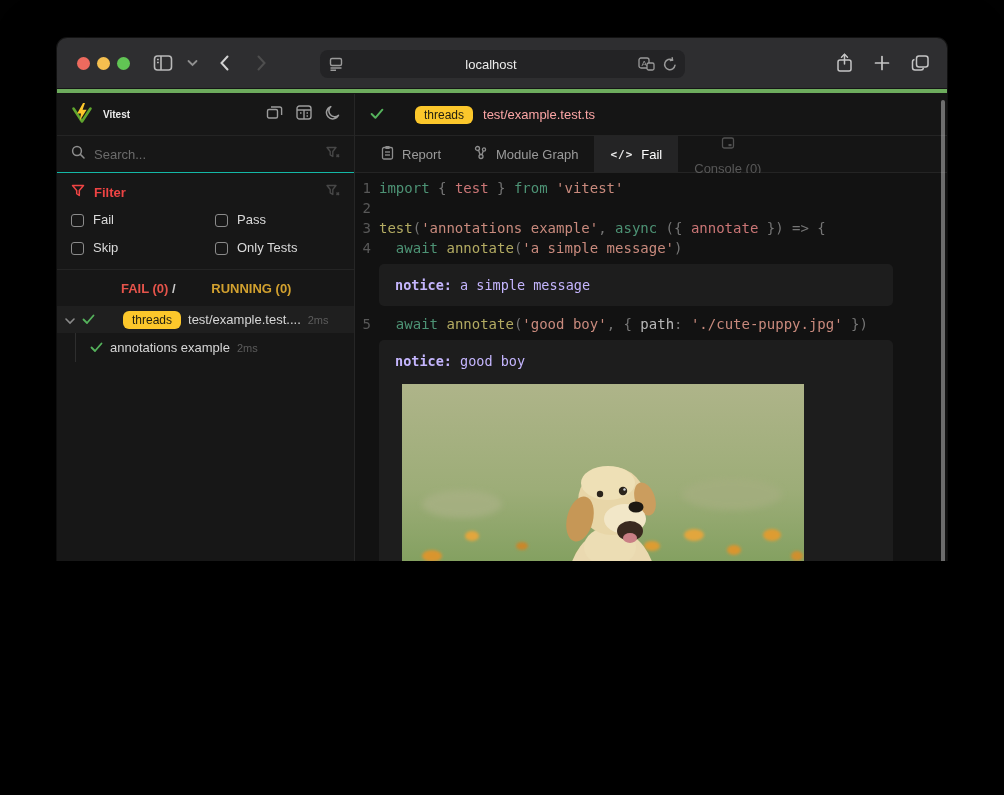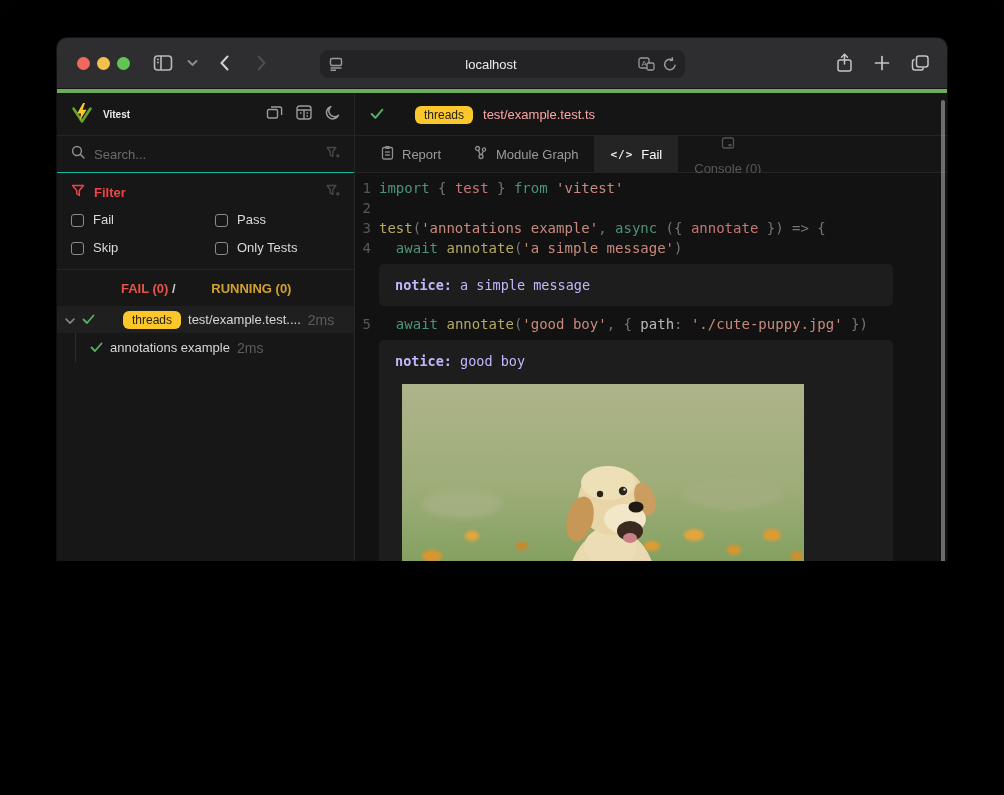--- a/index.html
+++ b/index.html
@@ -39,21 +39,21 @@
   .cb { display:flex; align-items:flex-end; gap:9px; font-size:13px; color:#dadada; }
   .cb-box { width:13px; height:13px; border:1.5px solid #8b8b8b; border-radius:3px; background:transparent; flex:none; }
   .sb-summary { flex:none; padding:9px 0 8px 64px; font-size:13px; font-weight:700; line-height:19px; }
   .c-fail { color:#e5544b; } .c-run { color:#d2a12f;margin-left:32px; } .c-pass { color:#5fb961; }
   .c-skip { color:#7161bd; } .c-sep { color:#c9c9c9; }
   .tree-file { height:27px; display:flex; align-items:center; gap:7px; padding-left:8px; background:rgba(255,255,255,.035); cursor:default; }
   .tree-test { height:29px; display:flex; align-items:center; gap:7px; padding-left:33px; position:relative; }
   .tree-test .guide { position:absolute; left:18px; top:0; bottom:0; width:1px; background:#2e2e2e; }
   .badge { background:#fcc72b; color:#1f1d10; border-radius:6px; padding:2px 9px; font-size:12px; line-height:14px;margin-left:21px; }
   .tree-name { font-size:13px; color:#d6d6d6; }
-  .dur { font-size:14px; color:#5c5c5c; }
+  .dur { font-size:11px; color:#5c5c5c; }
 
   
   .main { flex:1; position:relative; display:flex; flex-direction:column; background:#151515; min-width:0; }
   .main-header { height:42px; flex:none; border-bottom:1px solid #242424; display:flex; align-items:center; gap:10px; padding:0 15px; }
   .main-file { font-size:13px; color:#fca5a5; }
   .main-tabs { height:37px; flex:none; border-bottom:1px solid #242424; display:flex; align-items:stretch; padding-left:10px; }
   .tab { display:flex; align-items:center; gap:8px; padding:0 16px; font-size:13px; color:#9b9b9b; cursor:default; }
   .tab svg, .tab .codeglyph { opacity:.9; }
   .tab.active { background:#242425; color:#fff; }
   .tab.disabled { color:#585858;flex-direction:column; }

